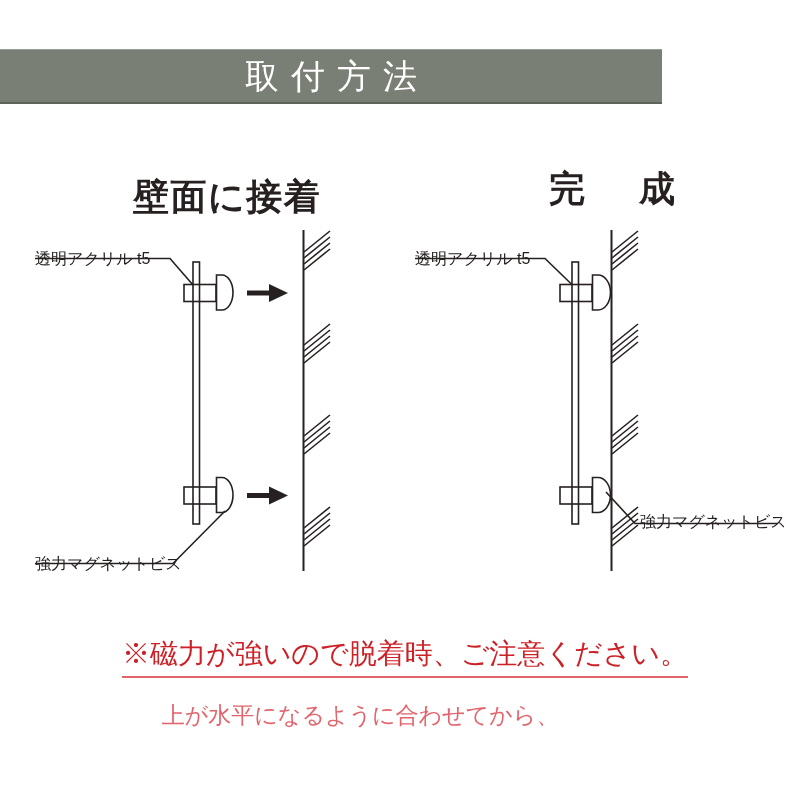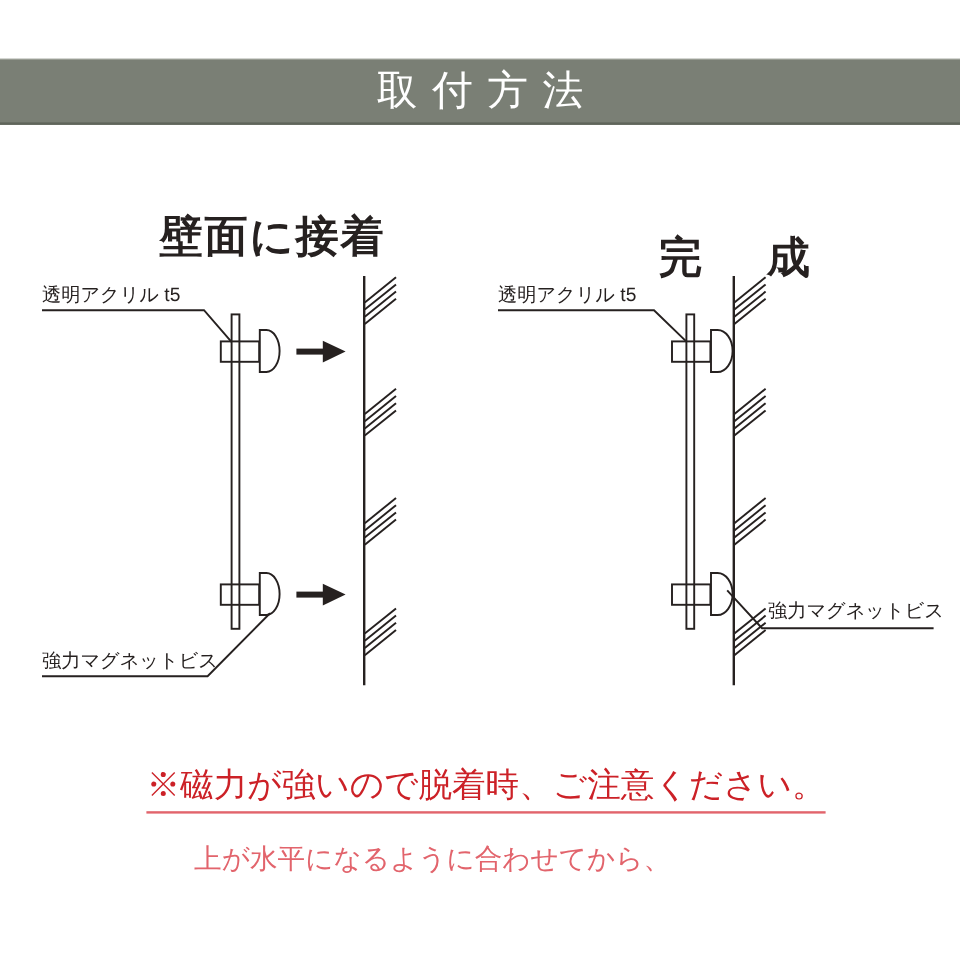--- a/index.html
+++ b/index.html
@@ -8,21 +8,21 @@
     --line:#262120;
     --text:#262120;
     --warning_red:#cc2127;
     --note_pink:#e2646c;
   }
   html,body{margin:0;padding:0;}
   body{font-family:"Liberation Sans", sans-serif; background:#ffffff;}
   .page{position:relative;width:810px;height:810px;background:#ffffff;overflow:hidden;}
 
   .header-bar{
-    position:absolute;left:0;top:49px;width:800px;height:55px;
+    position:absolute;left:0;top:49px;width:662px;height:55px;
     background:var(--header_bg);
     border-top:1px solid #989c93;
     border-bottom:2px solid #5f645a;
     box-sizing:border-box;
     display:flex;align-items:center;justify-content:center;
   }
   .header-title{
     color:var(--header_text);
     font-size:34px;font-weight:400;
     letter-spacing:12px;
@@ -30,33 +30,33 @@
     line-height:1;
   }
 
   .sec-title{
     position:absolute;margin:16px;
     color:var(--text);
     font-size:36px;font-weight:700;
     line-height:1;white-space:nowrap;
   }
   .sec-title.left{left:117px;top:163px;letter-spacing:1.5px;}
-  .sec-title.right{left:533px;top:181px;letter-spacing:9px;}
+  .sec-title.right{left:533px;top:155px;letter-spacing:9px;}
 
   svg.art{position:absolute;left:0;top:0;}
   .stroke{stroke:var(--line);fill:none;stroke-width:1.6;}
   .stroke-thick{stroke:var(--line);fill:none;stroke-width:2;}
   .fill-white{fill:#ffffff;stroke:var(--line);stroke-width:1.6;}
   .solid{fill:var(--line);stroke:none;}
   .shaft{stroke:var(--line);stroke-width:5;}
 
   .dia-label{
     position:absolute;
     color:var(--text);
-    font-size:16px;line-height:1.2;white-space:nowrap;
+    font-size:16px;line-height:1.2;white-space:nowrap;margin-top:12px;
   }
 
   .warning{
     position:absolute;left:0;top:636px;width:810px;
     text-align:center;
   }
   .warning span{
     display:inline-block;
     color:var(--warning_red);
     font-size:28px;line-height:36px;white-space:nowrap;

